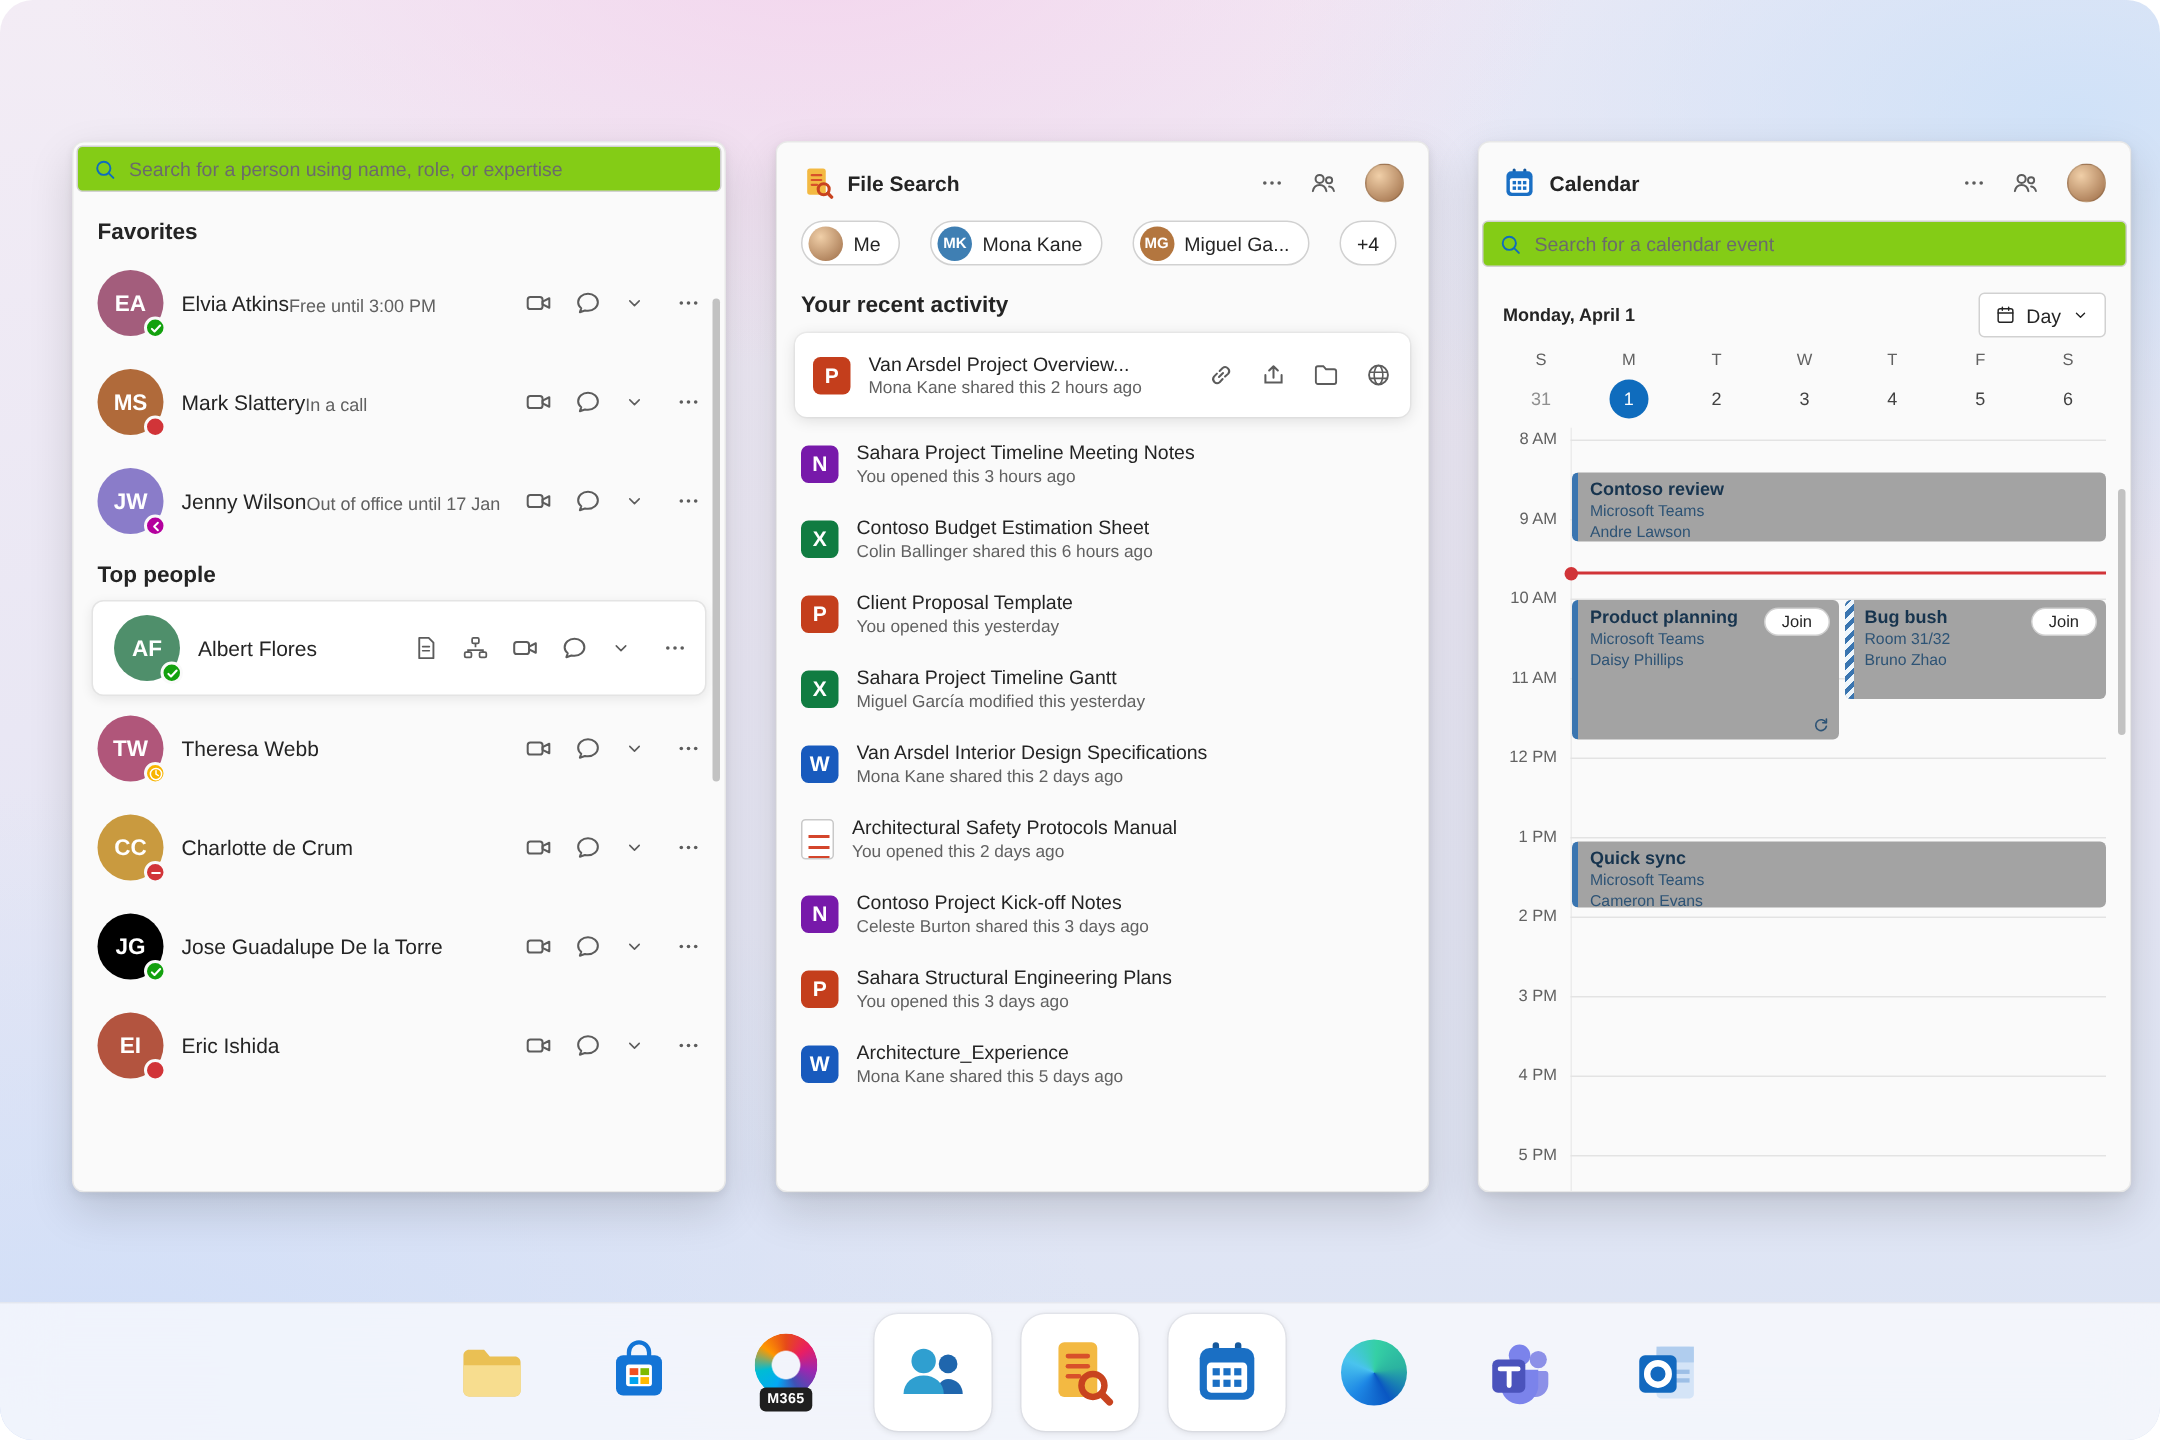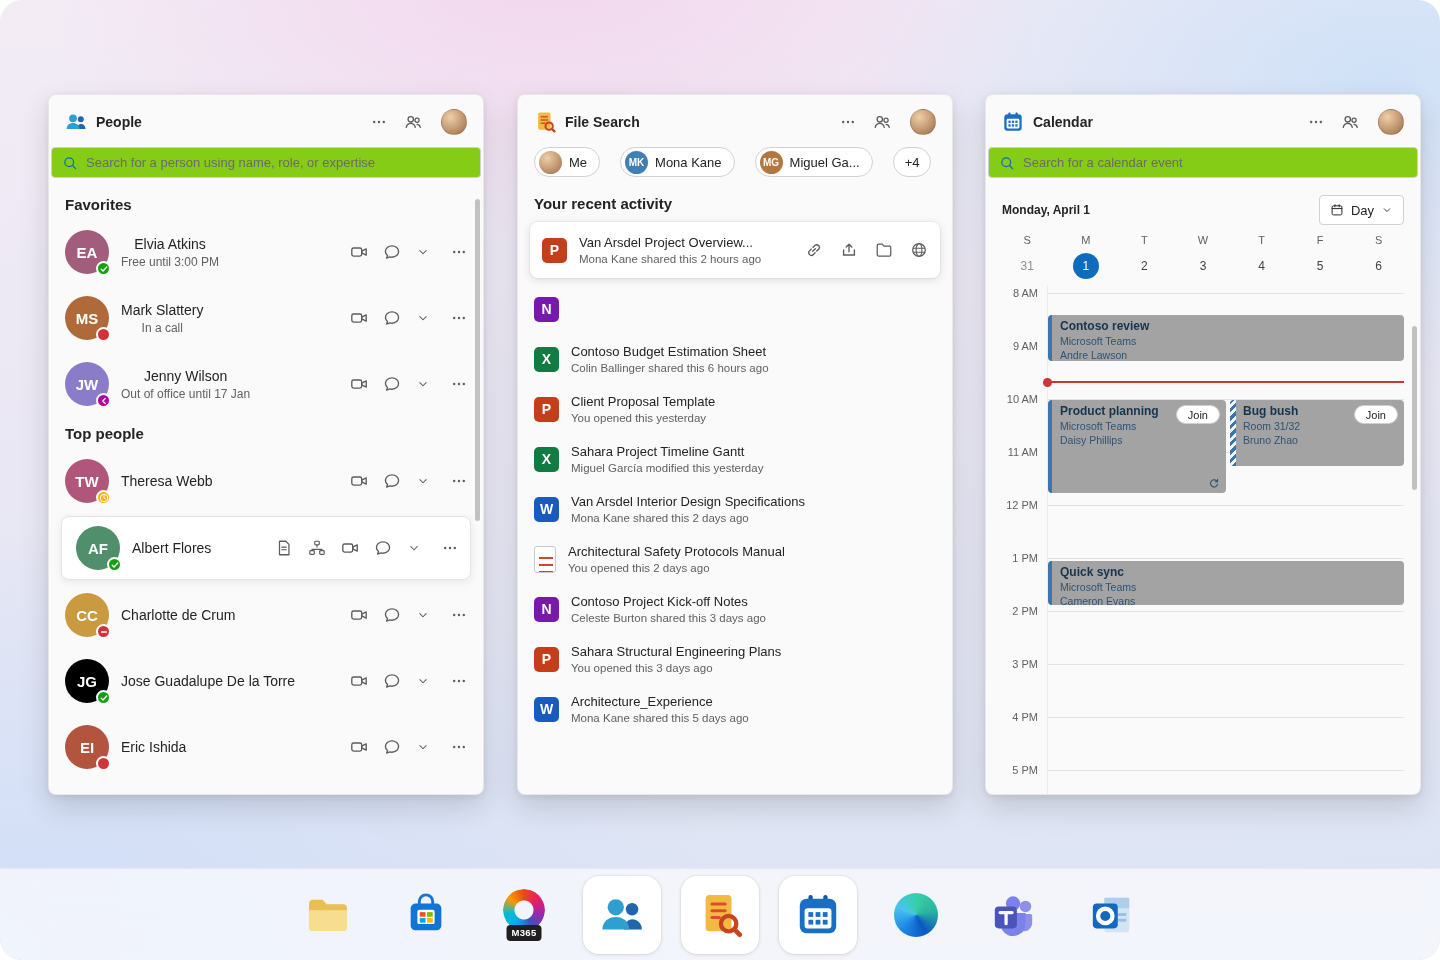--- a/index.html
+++ b/index.html
@@ -48,21 +48,21 @@
   .person-card { margin:2px 12px; padding:0 12px 0 14px; height:64px; background:#fff; border:1px solid #e4e4e4;
     border-radius:8px; box-shadow:0 2px 8px rgba(0,0,0,.08); }
   .avatar { width:44px; height:44px; border-radius:50%; position:relative; flex:none;
     display:flex; align-items:center; justify-content:center; color:#fff; font-size:15px; font-weight:700; }
   .av-c1{background:#a35d7c}.av-c2{background:#b06a3a}.av-c3{background:#8a7cc9}.av-c4{background:#4f8f6b}
   .av-c5{background:#b0567a}.av-c6{background:#c99a3f}.av-c7{background:#000000}.av-c8{background:#b3543f}
   .presence { position:absolute; right:-2px; bottom:-2px; width:15px; height:15px; border-radius:50%;
     border:2px solid #fafafa; display:flex; align-items:center; justify-content:center; }
   .p-available{background:#13a10e}.p-busy{background:#d13438}.p-dnd{background:#d13438}
   .p-away{background:#f8b400}.p-oof{background:#b4009e}
-  .person-text { display:flex; flex-direction:column; justify-content:center; min-width:0;align-items:center; }
+  .person-text { display:flex; flex-direction:row; justify-content:center; min-width:0; }
   .person-name { font-size:14px; color:#242424; white-space:nowrap; }
   .person-status { font-size:12px; color:#616161; margin-top:3px; white-space:nowrap; }
   .row-actions { margin-left:auto; display:flex; align-items:center; gap:15px; color:#5c5c5c; flex:none; }
   .row-actions .more { margin-left:6px; }
 
   .v-scrollbar { position:absolute; width:5px; border-radius:3px; background:#c2c2c2; }
 
   
   .chips { display:flex; align-items:center; gap:20px; padding:2px 16px 10px; flex:none; }
   .chip { height:30px; border:1px solid #d1d1d1; border-radius:15px; background:#fff; display:flex; align-items:center;
@@ -270,38 +270,20 @@
         <rect x="19" y="28" width="20" height="3" fill="#9dbfe6"></rect>
         <rect x="4" y="12" width="26" height="26" rx="4" fill="#1269bf"></rect>
         <circle cx="17" cy="25" r="7.5" fill="none" stroke="#fff" stroke-width="4.5"></circle>
       </symbol>
   </defs>
 </svg>
 
 <div class="desktop">
 
   <section class="panel" style="left:48px">
-    <div class="panel-header">
-      <svg class="widget-icon">
-          <use href="#app-people"></use>
-        </svg>
-      <div class="panel-title">People</div>
-      <div class="header-spacer"></div>
-      <button class="icon-btn">
-          <svg class="ic16">
-            <use href="#i-more"></use>
-          </svg>
-        </button>
-      <button class="icon-btn">
-          <svg class="ic18">
-            <use href="#i-ppl"></use>
-          </svg>
-        </button>
-      <div class="header-avatar"></div>
-    </div>
     <div class="searchbar">
       <svg class="ic16 s-ic">
           <use href="#i-search"></use>
         </svg>
       <input placeholder="Search for a person using name, role, or expertise" style="">
     </div>
 
     <div class="section-label">Favorites</div>
 
     <div class="person-row">
@@ -406,79 +388,79 @@
         <button class="icon-btn more">
             <svg class="ic16">
               <use href="#i-more"></use>
             </svg>
           </button>
       </div>
     </div>
 
     <div class="section-label">Top people</div>
 
+    <div class="person-row person-card">
+      <div class="avatar av-c4">
+          <span>AF</span>
+        <span class="presence p-available">
+            <svg class="ic10">
+              <use href="#i-check"></use>
+            </svg>
+          </span>
+        </div>
+      <div class="person-text">
+        <div class="person-name">Albert Flores</div>
+      </div>
+      <div class="row-actions">
+        <button class="icon-btn">
+            <svg class="ic18">
+              <use href="#i-doc"></use>
+            </svg>
+          </button>
+        <button class="icon-btn">
+            <svg class="ic18">
+              <use href="#i-org"></use>
+            </svg>
+          </button>
+        <button class="icon-btn">
+            <svg class="ic18">
+              <use href="#i-video"></use>
+            </svg>
+          </button>
+        <button class="icon-btn">
+            <svg class="ic18">
+              <use href="#i-chat"></use>
+            </svg>
+          </button>
+        <button class="icon-btn">
+            <svg class="ic14">
+              <use href="#i-chev"></use>
+            </svg>
+          </button>
+        <button class="icon-btn more">
+            <svg class="ic16">
+              <use href="#i-more"></use>
+            </svg>
+          </button>
+      </div>
+    </div>
+
     <div class="person-row">
       <div class="avatar av-c5">
           <span>TW</span>
         <span class="presence p-away">
             <svg class="ic10">
               <use href="#i-clock"></use>
             </svg>
           </span>
         </div>
       <div class="person-text">
         <div class="person-name">Theresa Webb</div>
       </div>
       <div class="row-actions">
-        <button class="icon-btn">
-            <svg class="ic18">
-              <use href="#i-video"></use>
-            </svg>
-          </button>
-        <button class="icon-btn">
-            <svg class="ic18">
-              <use href="#i-chat"></use>
-            </svg>
-          </button>
-        <button class="icon-btn">
-            <svg class="ic14">
-              <use href="#i-chev"></use>
-            </svg>
-          </button>
-        <button class="icon-btn more">
-            <svg class="ic16">
-              <use href="#i-more"></use>
-            </svg>
-          </button>
-      </div>
-    </div>
-
-    <div class="person-row person-card">
-      <div class="avatar av-c4">
-          <span>AF</span>
-        <span class="presence p-available">
-            <svg class="ic10">
-              <use href="#i-check"></use>
-            </svg>
-          </span>
-        </div>
-      <div class="person-text">
-        <div class="person-name">Albert Flores</div>
-      </div>
-      <div class="row-actions">
-        <button class="icon-btn">
-            <svg class="ic18">
-              <use href="#i-doc"></use>
-            </svg>
-          </button>
-        <button class="icon-btn">
-            <svg class="ic18">
-              <use href="#i-org"></use>
-            </svg>
-          </button>
         <button class="icon-btn">
             <svg class="ic18">
               <use href="#i-video"></use>
             </svg>
           </button>
         <button class="icon-btn">
             <svg class="ic18">
               <use href="#i-chat"></use>
             </svg>
           </button>
@@ -675,20 +657,24 @@
               <use href="#i-globe"></use>
             </svg>
           </button>
       </div>
     </div>
 
     <div class="file-row">
       <div class="ficon ft-onenote">
           <span>N</span>
         </div>
+      <div class="file-text">
+        <div class="file-title">Sahara Project Timeline Meeting Notes</div>
+        <div class="file-meta">You opened this 3 hours ago</div>
+      </div>
     </div>
 
     <div class="file-row">
       <div class="ficon ft-excel">
           <span>X</span>
         </div>
       <div class="file-text">
         <div class="file-title">Contoso Budget Estimation Sheet</div>
         <div class="file-meta">Colin Ballinger shared this 6 hours ago</div>
       </div>

